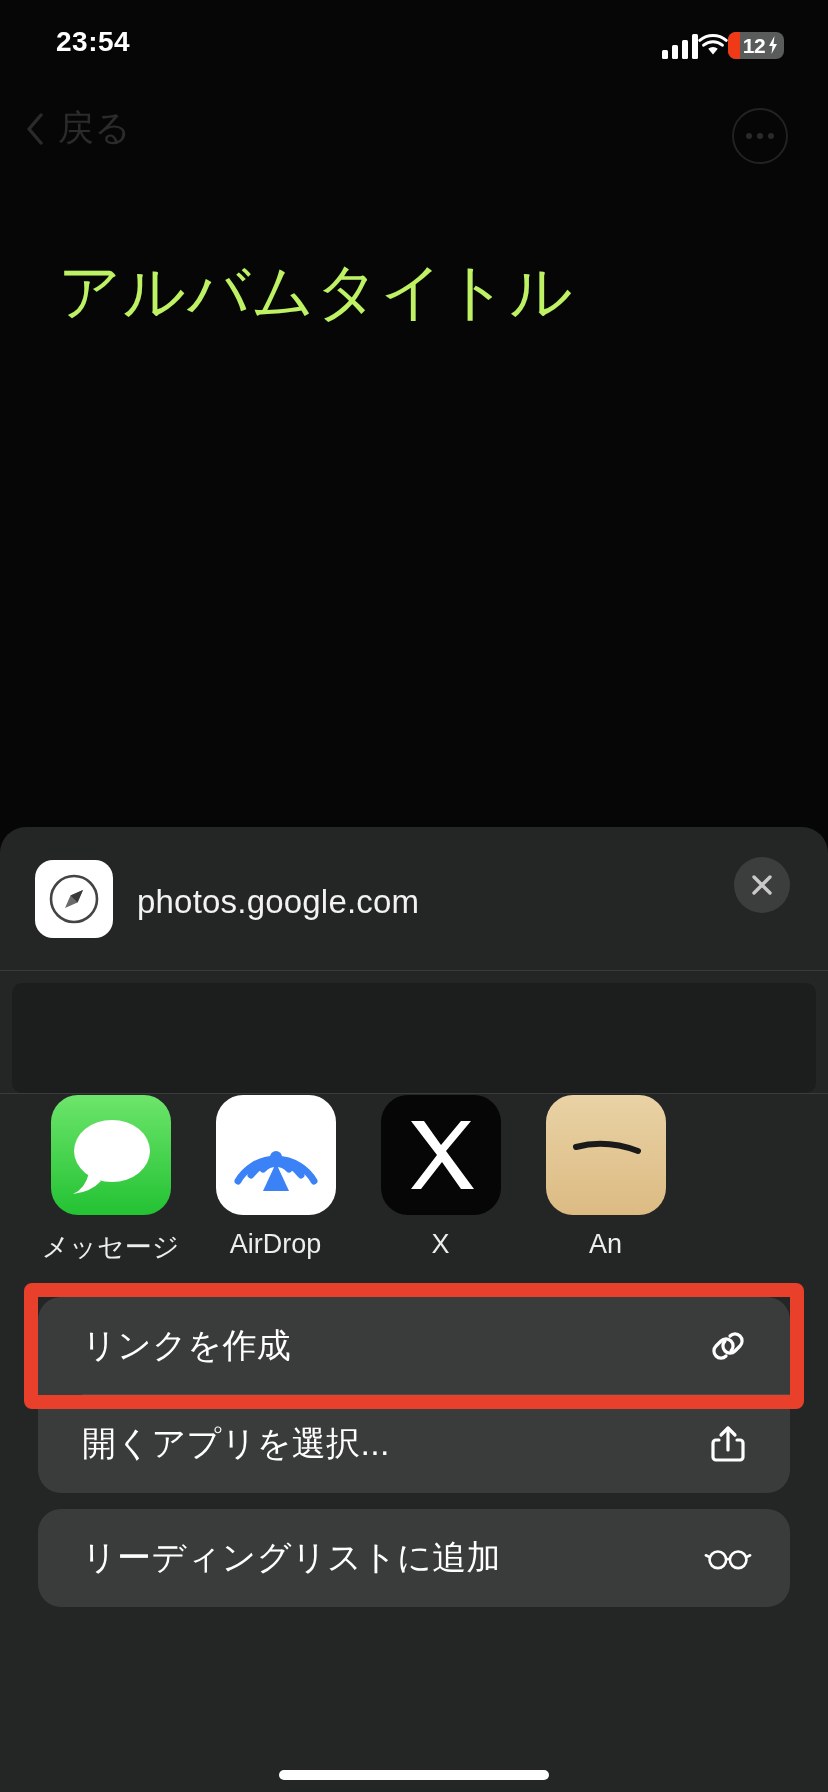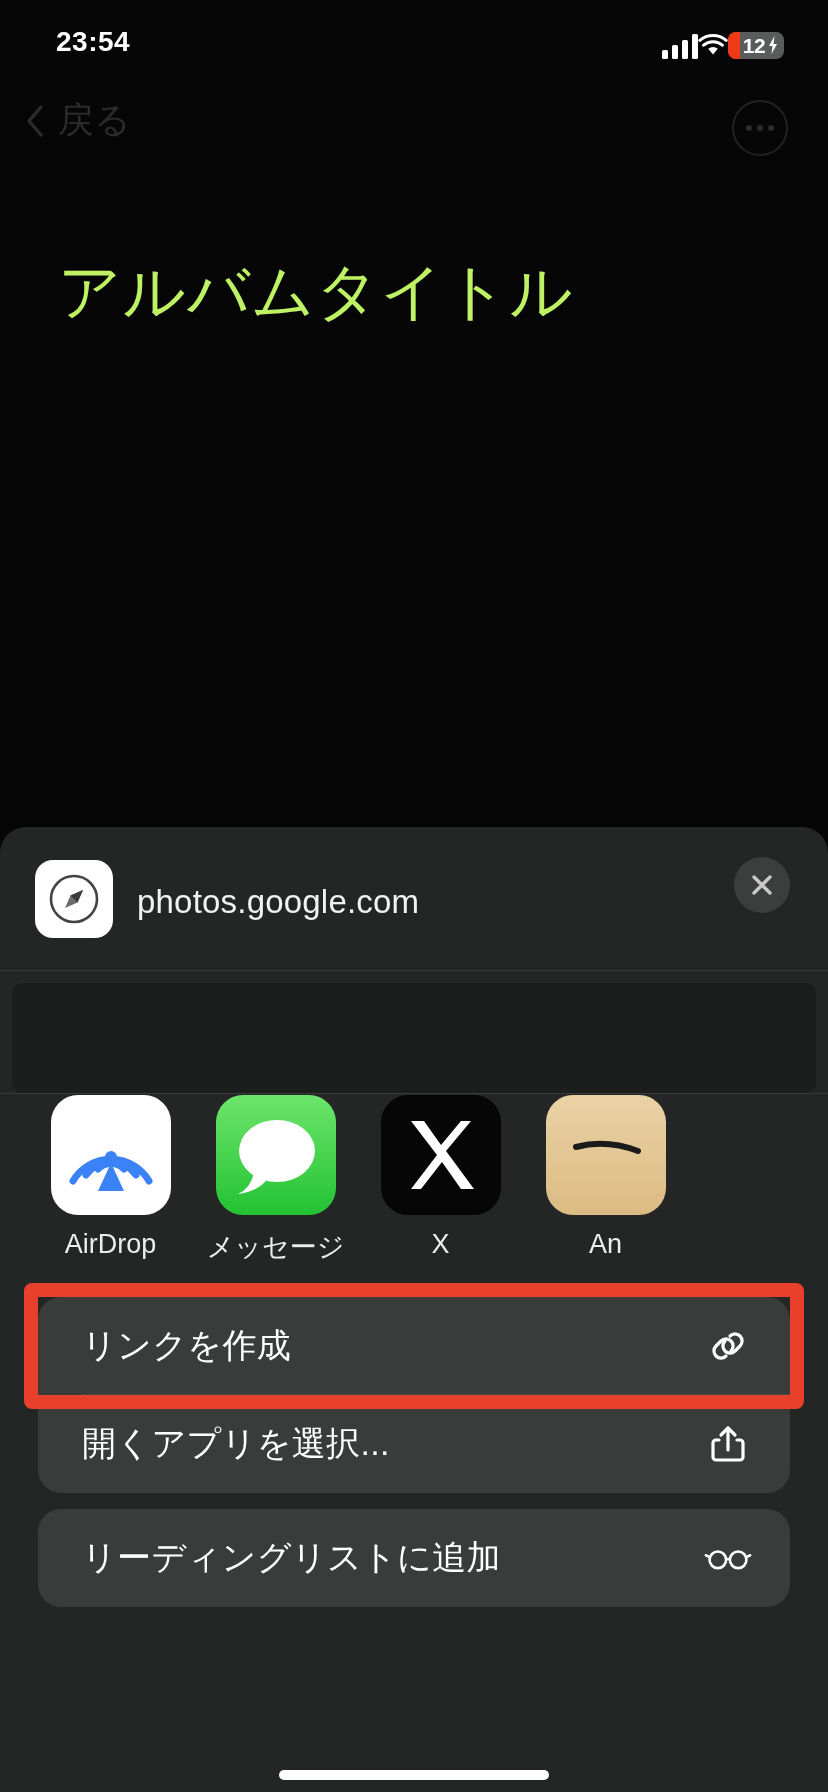--- a/index.html
+++ b/index.html
@@ -25,21 +25,21 @@
   .sig i:nth-child(3){ height:19px; }
   .sig i:nth-child(4){ height:25px; }
   .wifi { width:30px; height:24px; }
   .batt { position:relative; width:56px; height:27px; border-radius:8px; background:#5a5c5c; display:flex; align-items:center; overflow:hidden; }
   .batt::after { content:""; position:absolute; right:-6px; top:9px; width:4px; height:10px; background:#5a5c5c; border-radius:0 3px 3px 0; }
   .batt .fill { position:absolute; left:0; top:0; bottom:0; width:12px; background:#F03A17; }
   .batt .lvl { position:relative; z-index:2; width:100%; text-align:center; color:#fff; font-size:21px; font-weight:700; letter-spacing:-0.5px; padding-right:4px; }
   .bolt { position:absolute; right:6px; top:4px; z-index:3; }
 
   
-  .navbar { position:absolute; top:88px; left:0; width:828px; height:72px; }
+  .navbar { position:absolute; top:96px; left:0; width:828px; height:72px; }
   .back { position:absolute; left:26px; top:8px; display:flex; align-items:center; gap:14px; color:#2b2b2b; }
   .back .chev { width:18px; height:32px; }
   .back .lbl { font-size:36px; color:#2b2b2b; }
   .more {
     position:absolute; right:40px; top:12px;
     width:56px; height:56px; border-radius:50%;
     border:2px solid #222; display:flex; align-items:center; justify-content:center; gap:5px;
   }
   .more i { width:6px; height:6px; border-radius:50%; background:#2a2a2a; display:block; }
 
@@ -182,42 +182,42 @@
     </div>
 
     <div class="preview-wrap">
       <div class="preview-card"></div>
     </div>
     <div class="prev-sep"></div>
 
     <div class="apps">
 
       <div class="app">
+        <div class="ico ico-messages">
+          <svg viewBox="0 0 120 120" width="120" height="120">
+            <ellipse cx="61" cy="56" rx="38" ry="31" fill="#fff"></ellipse>
+            <path d="M38 78 Q34 94 22 99 Q40 97 50 86 Z" fill="#fff"></path>
+          </svg>
+        </div>
+        <div class="nm">メッセージ</div>
+      </div>
+
+      <div class="app">
         <div class="ico ico-airdrop">
           <svg viewBox="0 0 120 120" width="120" height="120">
             <g fill="none" stroke="#3b82f6" stroke-width="7" stroke-linecap="round">
               <path d="M22 86 A44 44 0 0 1 98 86"></path>
               <path d="M35 80 A31 31 0 0 1 85 80"></path>
               <path d="M47 74 A18 18 0 0 1 73 74"></path>
             </g>
             <circle cx="60" cy="62" r="6" fill="#3b82f6"></circle>
             <path d="M60 68 L47 96 L73 96 Z" fill="#3b82f6"></path>
           </svg>
         </div>
         <div class="nm">AirDrop</div>
-      </div>
-
-      <div class="app">
-        <div class="ico ico-messages">
-          <svg viewBox="0 0 120 120" width="120" height="120">
-            <ellipse cx="61" cy="56" rx="38" ry="31" fill="#fff"></ellipse>
-            <path d="M38 78 Q34 94 22 99 Q40 97 50 86 Z" fill="#fff"></path>
-          </svg>
-        </div>
-        <div class="nm">メッセージ</div>
       </div>
 
 
       <div class="app">
         <div class="ico ico-x">
           <svg viewBox="0 0 120 120" width="120" height="120">
             <path d="M30 26 L56 60 L30 94 H40 L61 67 L80 94 H93 L65 56 L90 26 H80 L60 50 L43 26 Z" fill="#fff"></path>
           </svg>
         </div>
         <div class="nm">X</div>

